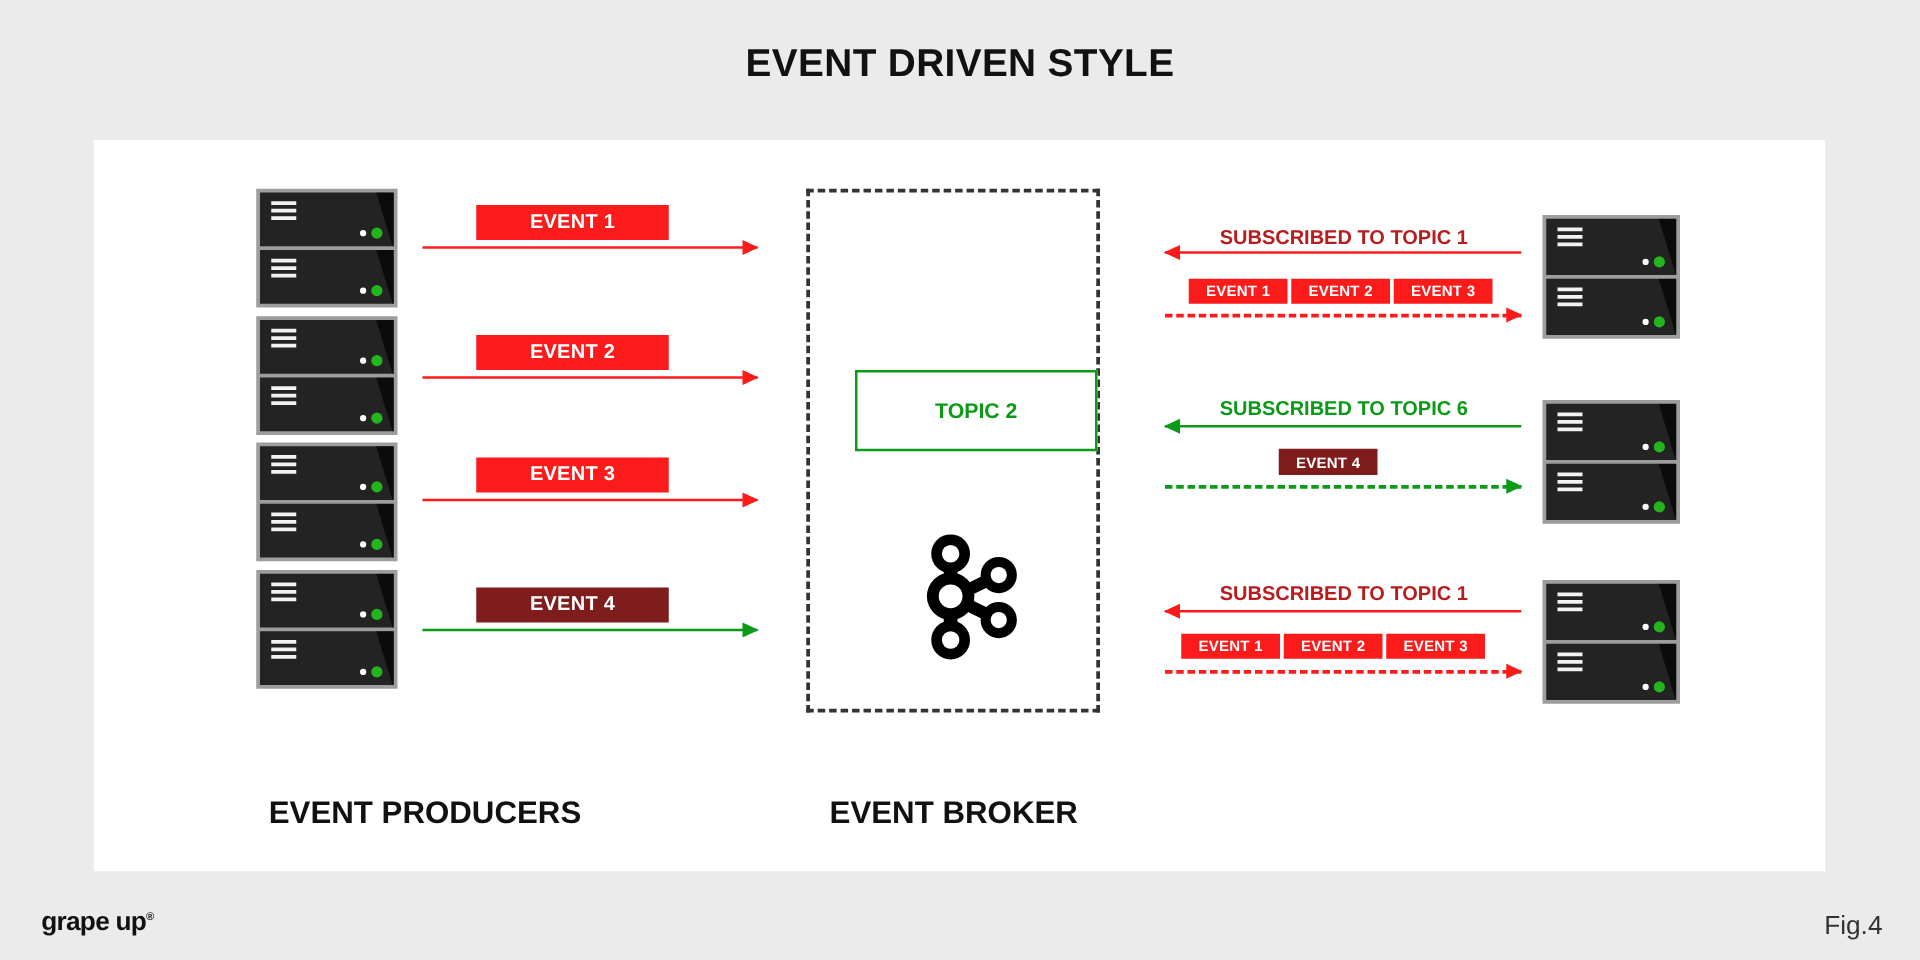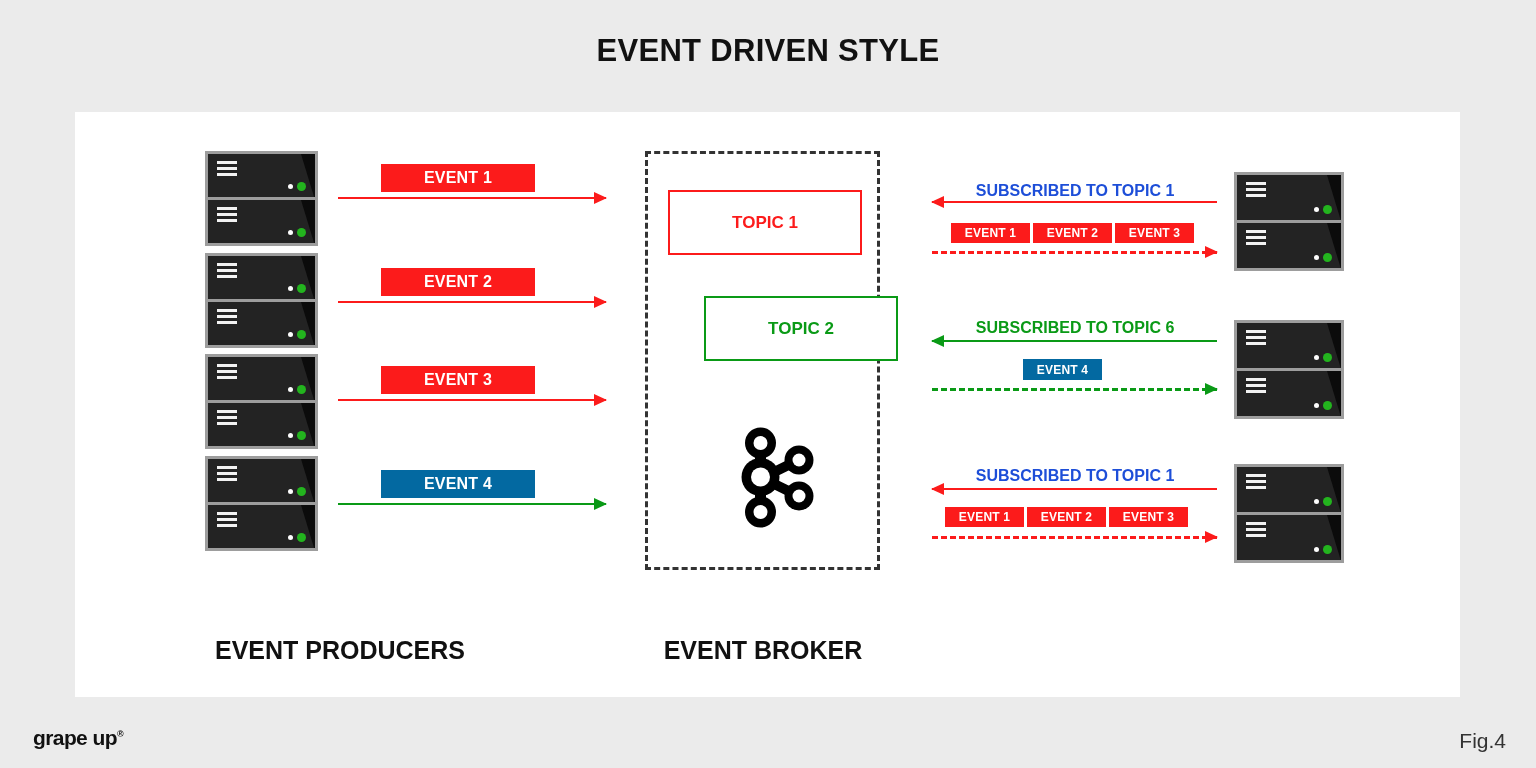--- a/index.html
+++ b/index.html
@@ -85,21 +85,21 @@
     font-size: 16px;
     font-weight: bold;
     text-align: left;
     display: flex;
     align-items: center;
     justify-content: center;
     letter-spacing: 0.2px;
     white-space: nowrap;
   }
   .badge.red { background: #fc1b1b; }
-  .badge.green { background: #0369a1; }
+  .badge.green { background: #7f1d1d; }
   .badge.small { font-size: 12px; }
 
   
   .arrow { position: absolute; height: 14px; }
   .arrow .shaft {
     position: absolute;
     top: 6px; left: 0; right: 0;
     height: 2px;
   }
   .arrow.red .shaft { background: #fc1b1b; }
@@ -154,21 +154,21 @@
   .kafka { position: absolute; left: 712px; top: 420px; width: 110px; height: 110px; }
 
   
   .subcap {
     position: absolute;
     font-size: 16px;
     font-weight: bold;
     text-align: center;
     white-space: nowrap;
   }
-  .subcap.red { color: #1d4ed8; }
+  .subcap.red { color: #b91c1c; }
   .subcap.green { color: #0a9a16; }
 
   
   .collabel {
     position: absolute;
     font-size: 25px;
     font-weight: bold;
     color: #111;
     text-align: center;
     white-space: nowrap;
@@ -314,22 +314,21 @@
         </div>
     </div>
   </div>
   <div class="badge green" style="left:381px; top:470px; width:154px; height:28px;">EVENT 4</div>
   <div class="arrow green right" style="left:338px; top:497px; width:268px;">
     <div class="shaft"></div>
       <div class="head"></div>
   </div>
 
   <div class="broker"></div>
-  <div class="topic red" style="left:668px; top:190px; width:194px; height:65px;">TOPIC 1</div>
-  <div class="topic green" style="left:704px; top:296px; width:194px; height:65px;">TOPIC 2</div>
+  <div class="topic green" style="left:684px; top:296px; width:194px; height:65px;">TOPIC 2</div>
 
   <div class="kafka">
     <svg viewBox="0 0 110 110" width="110" height="110" aria-hidden="true">
       <g fill="#000">
         <rect x="43" y="30" width="11" height="30"></rect>
         <rect x="43" y="62" width="11" height="30"></rect>
         <rect x="52" y="52" width="34" height="10" transform="rotate(-26 52 57)"></rect>
         <rect x="52" y="54" width="34" height="10" transform="rotate(26 52 59)"></rect>
         <circle cx="48.5" cy="23" r="15.5"></circle>
         <circle cx="48.5" cy="23" r="7" fill="#fff"></circle>

